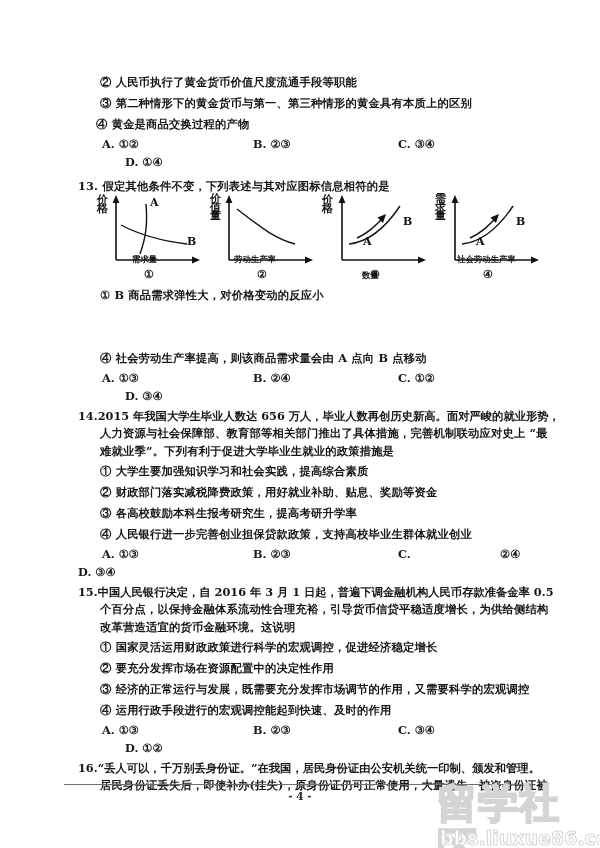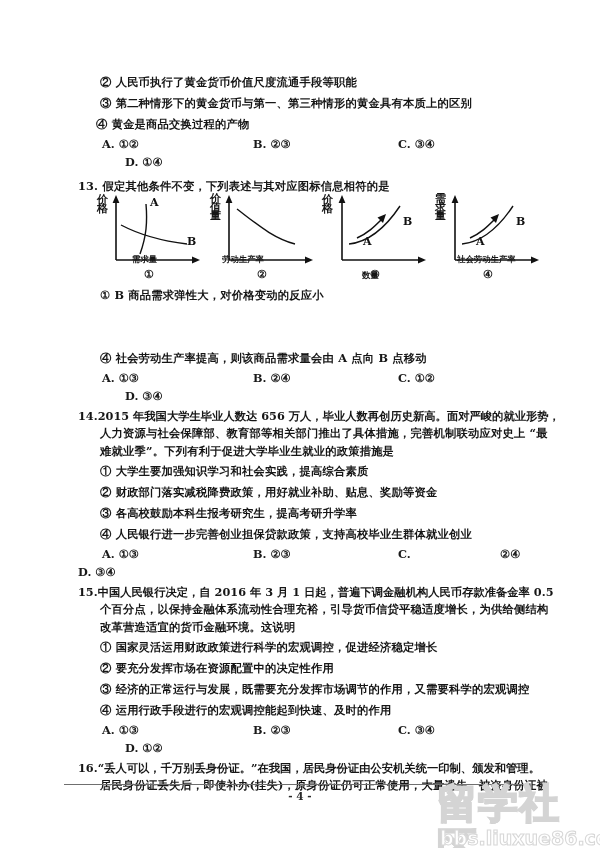--- a/index.html
+++ b/index.html
@@ -203,21 +203,21 @@
 
     <div class="chart" style="left:113px;">
       <svg width="118" height="76" viewBox="0 0 118 76" aria-hidden="true">
         <line x1="26" y1="68" x2="26" y2="9" stroke="#111" stroke-width="1.6"></line>
         <polygon points="26,3 22.6,11 29.4,11" fill="#111"></polygon>
         <line x1="26" y1="68" x2="104" y2="68" stroke="#111" stroke-width="1.6"></line>
         <polygon points="110,68 102,64.6 102,71.4" fill="#111"></polygon>
         <path d="M34,17 C55,33 70,46 92,52" fill="none" stroke="#111" stroke-width="1.4"></path>
       </svg>
       <span class="vlabel" style="left:7px; top:3px;">价值量</span>
-      <span class="hlabel" style="left:19px; top:62px;">劳动生产率</span>
+      <span class="hlabel" style="left:31px; top:62px;">劳动生产率</span>
       <span class="chart-num">②</span>
     </div>
 
     <div class="chart" style="left:226px;">
       <svg width="118" height="76" viewBox="0 0 118 76" aria-hidden="true">
         <line x1="26" y1="68" x2="26" y2="9" stroke="#111" stroke-width="1.6"></line>
         <polygon points="26,3 22.6,11 29.4,11" fill="#111"></polygon>
         <line x1="26" y1="68" x2="104" y2="68" stroke="#111" stroke-width="1.6"></line>
         <polygon points="110,68 102,64.6 102,71.4" fill="#111"></polygon>
         <path d="M33,52 C52,50 68,38 84,14" fill="none" stroke="#111" stroke-width="1.4"></path>

